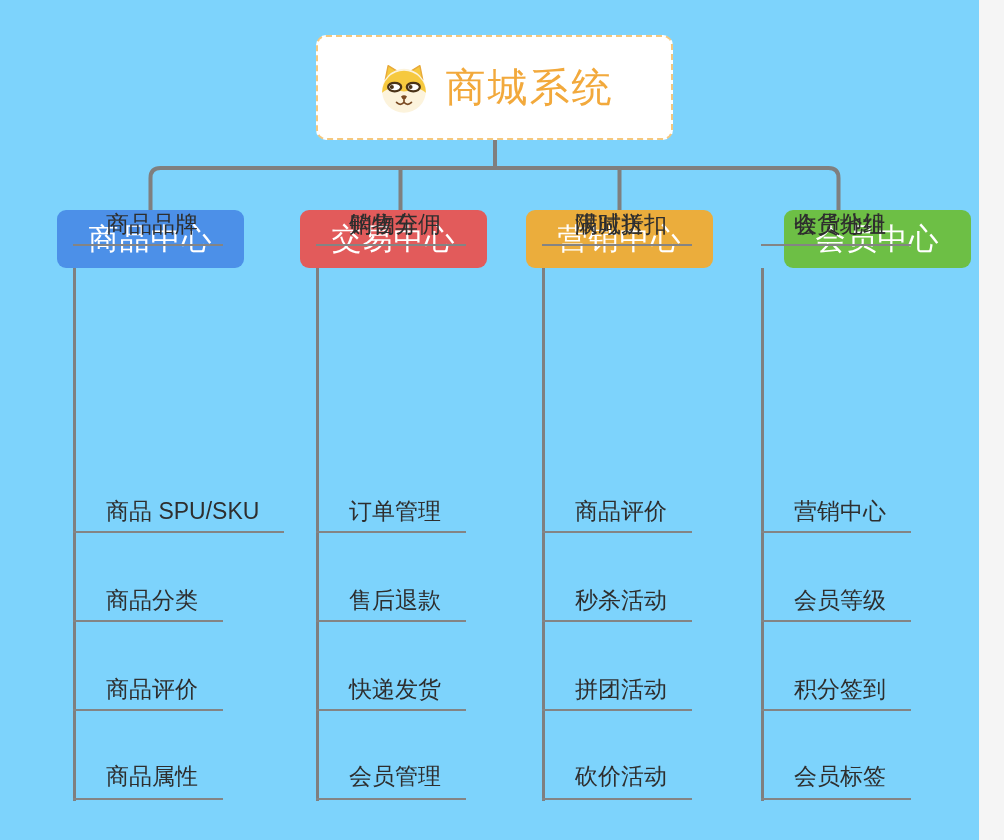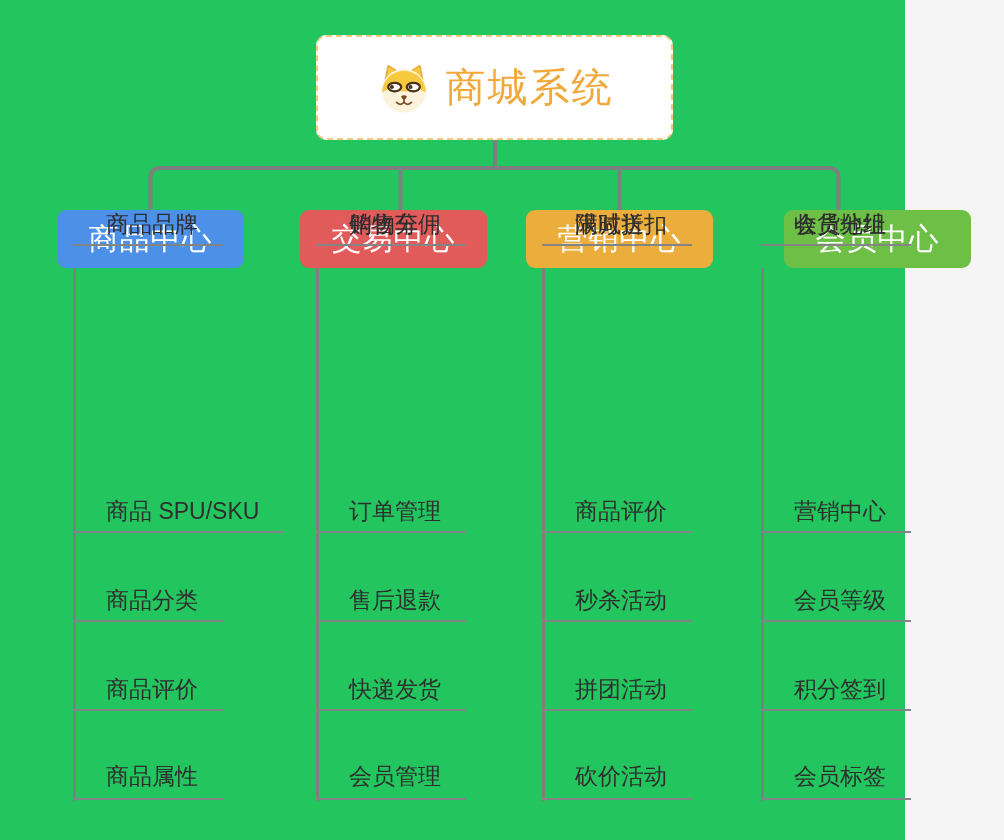--- a/index.html
+++ b/index.html
@@ -4,23 +4,23 @@
 <style>
   * { margin: 0; padding: 0; box-sizing: border-box; }
   html, body { width: 1004px; height: 840px; }
   body {
     font-family: "Liberation Sans", "DejaVu Sans", sans-serif;
     background: #F5F5F5;
     overflow: hidden;
   }
   .canvas {
     position: relative;
-    width: 905px;
+    width: 979px;
     height: 840px;
-    background: #22c55e;
+    background: #7dd3fc;
   }
   svg.connectors {
     position: absolute;
     left: 0; top: 0;
     width: 1004px; height: 840px;
     pointer-events: none;
   }
   
   .root-node {
     position: absolute;

